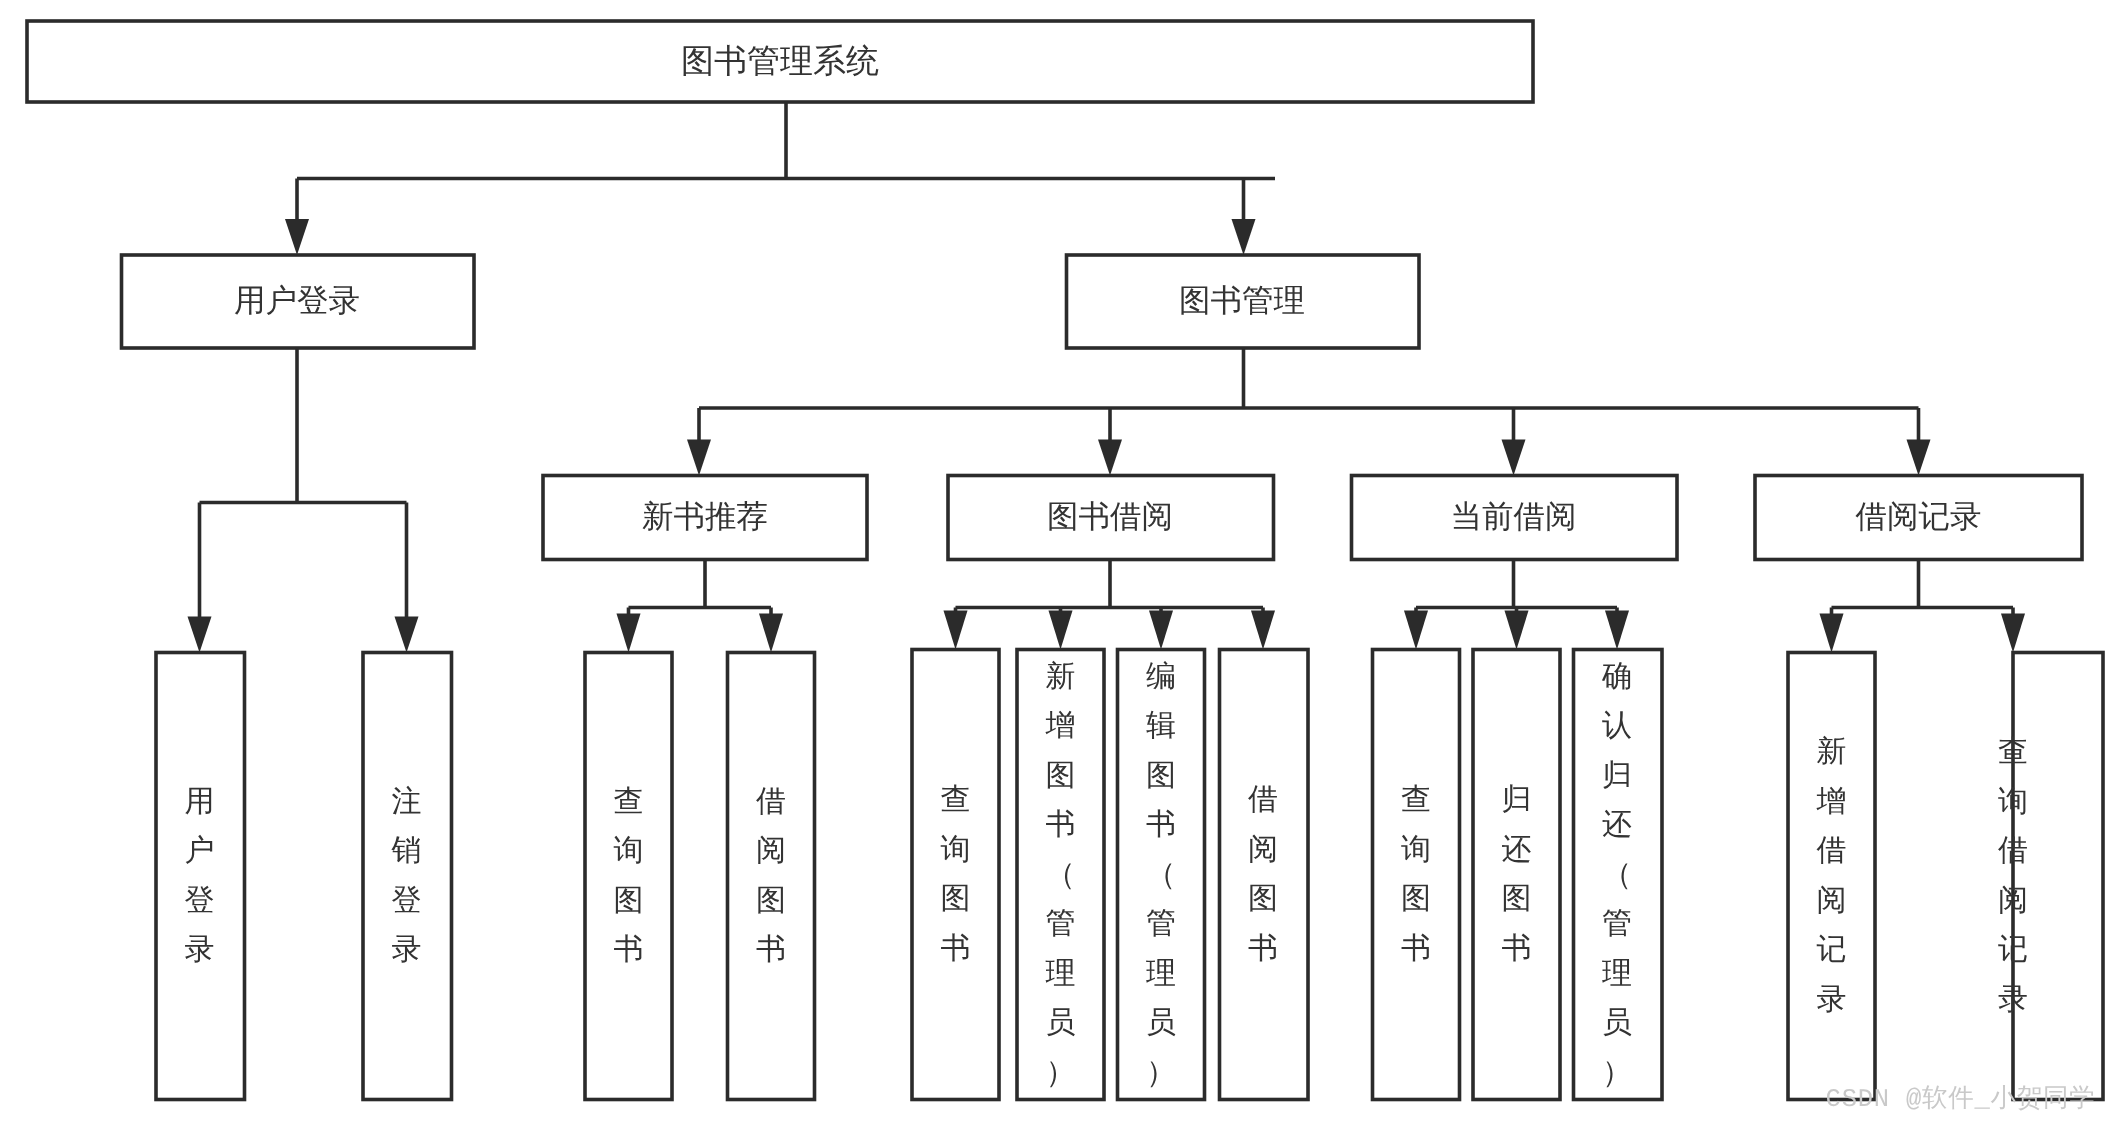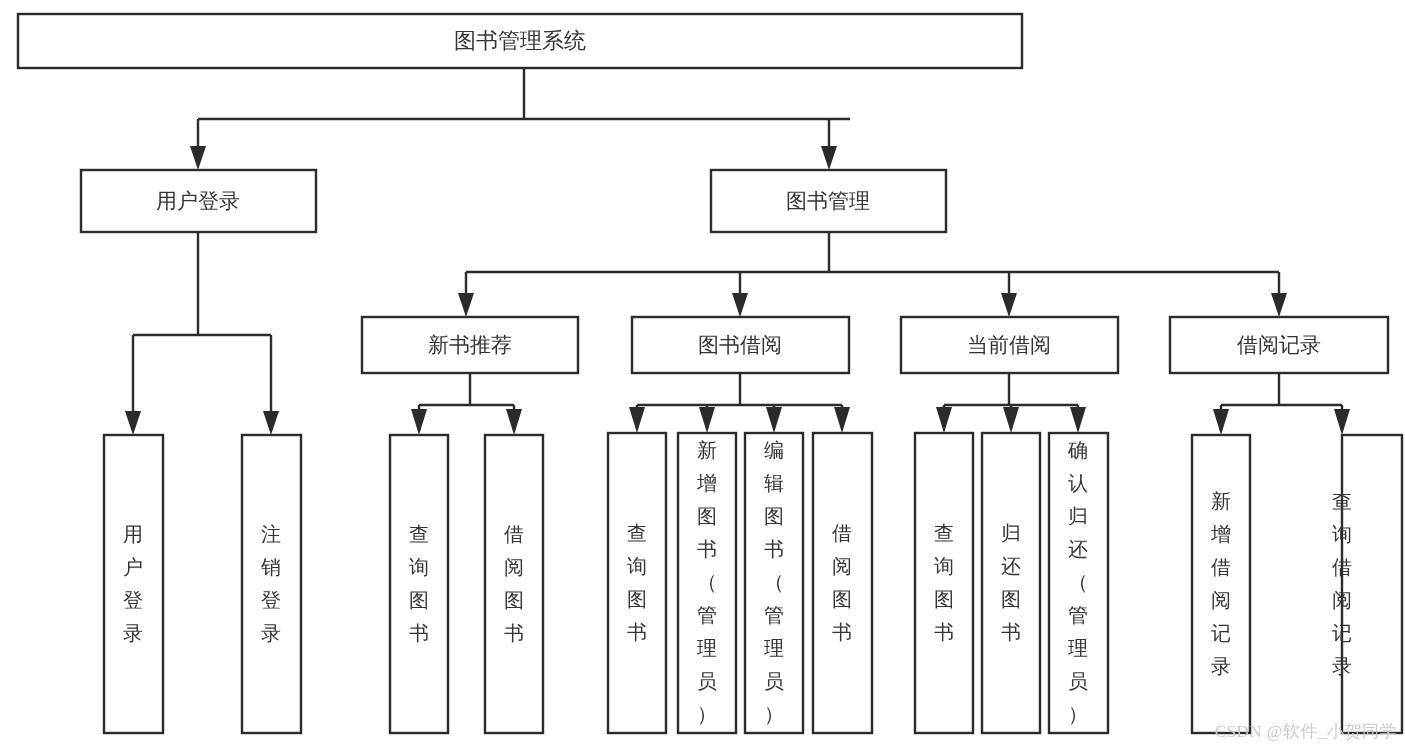--- a/index.html
+++ b/index.html
@@ -53,21 +53,21 @@
   .node-label-v {
     fill: #333333;
     font-family: "Liberation Sans", "DejaVu Sans", sans-serif;
     font-size: 20px;
     text-anchor: middle;
   }
   .watermark {
     position: absolute;
     right: 8px;
     bottom: 4px;
-    font-family: Liberation Serif, serif;
+    font-family: Liberation Mono, monospace;
     font-size: 17px;
     color: #c9c9c9;
     letter-spacing: 0.5px;
     white-space: nowrap;
     user-select: none;
   }
 </style>
 </head>
 <body>
 

